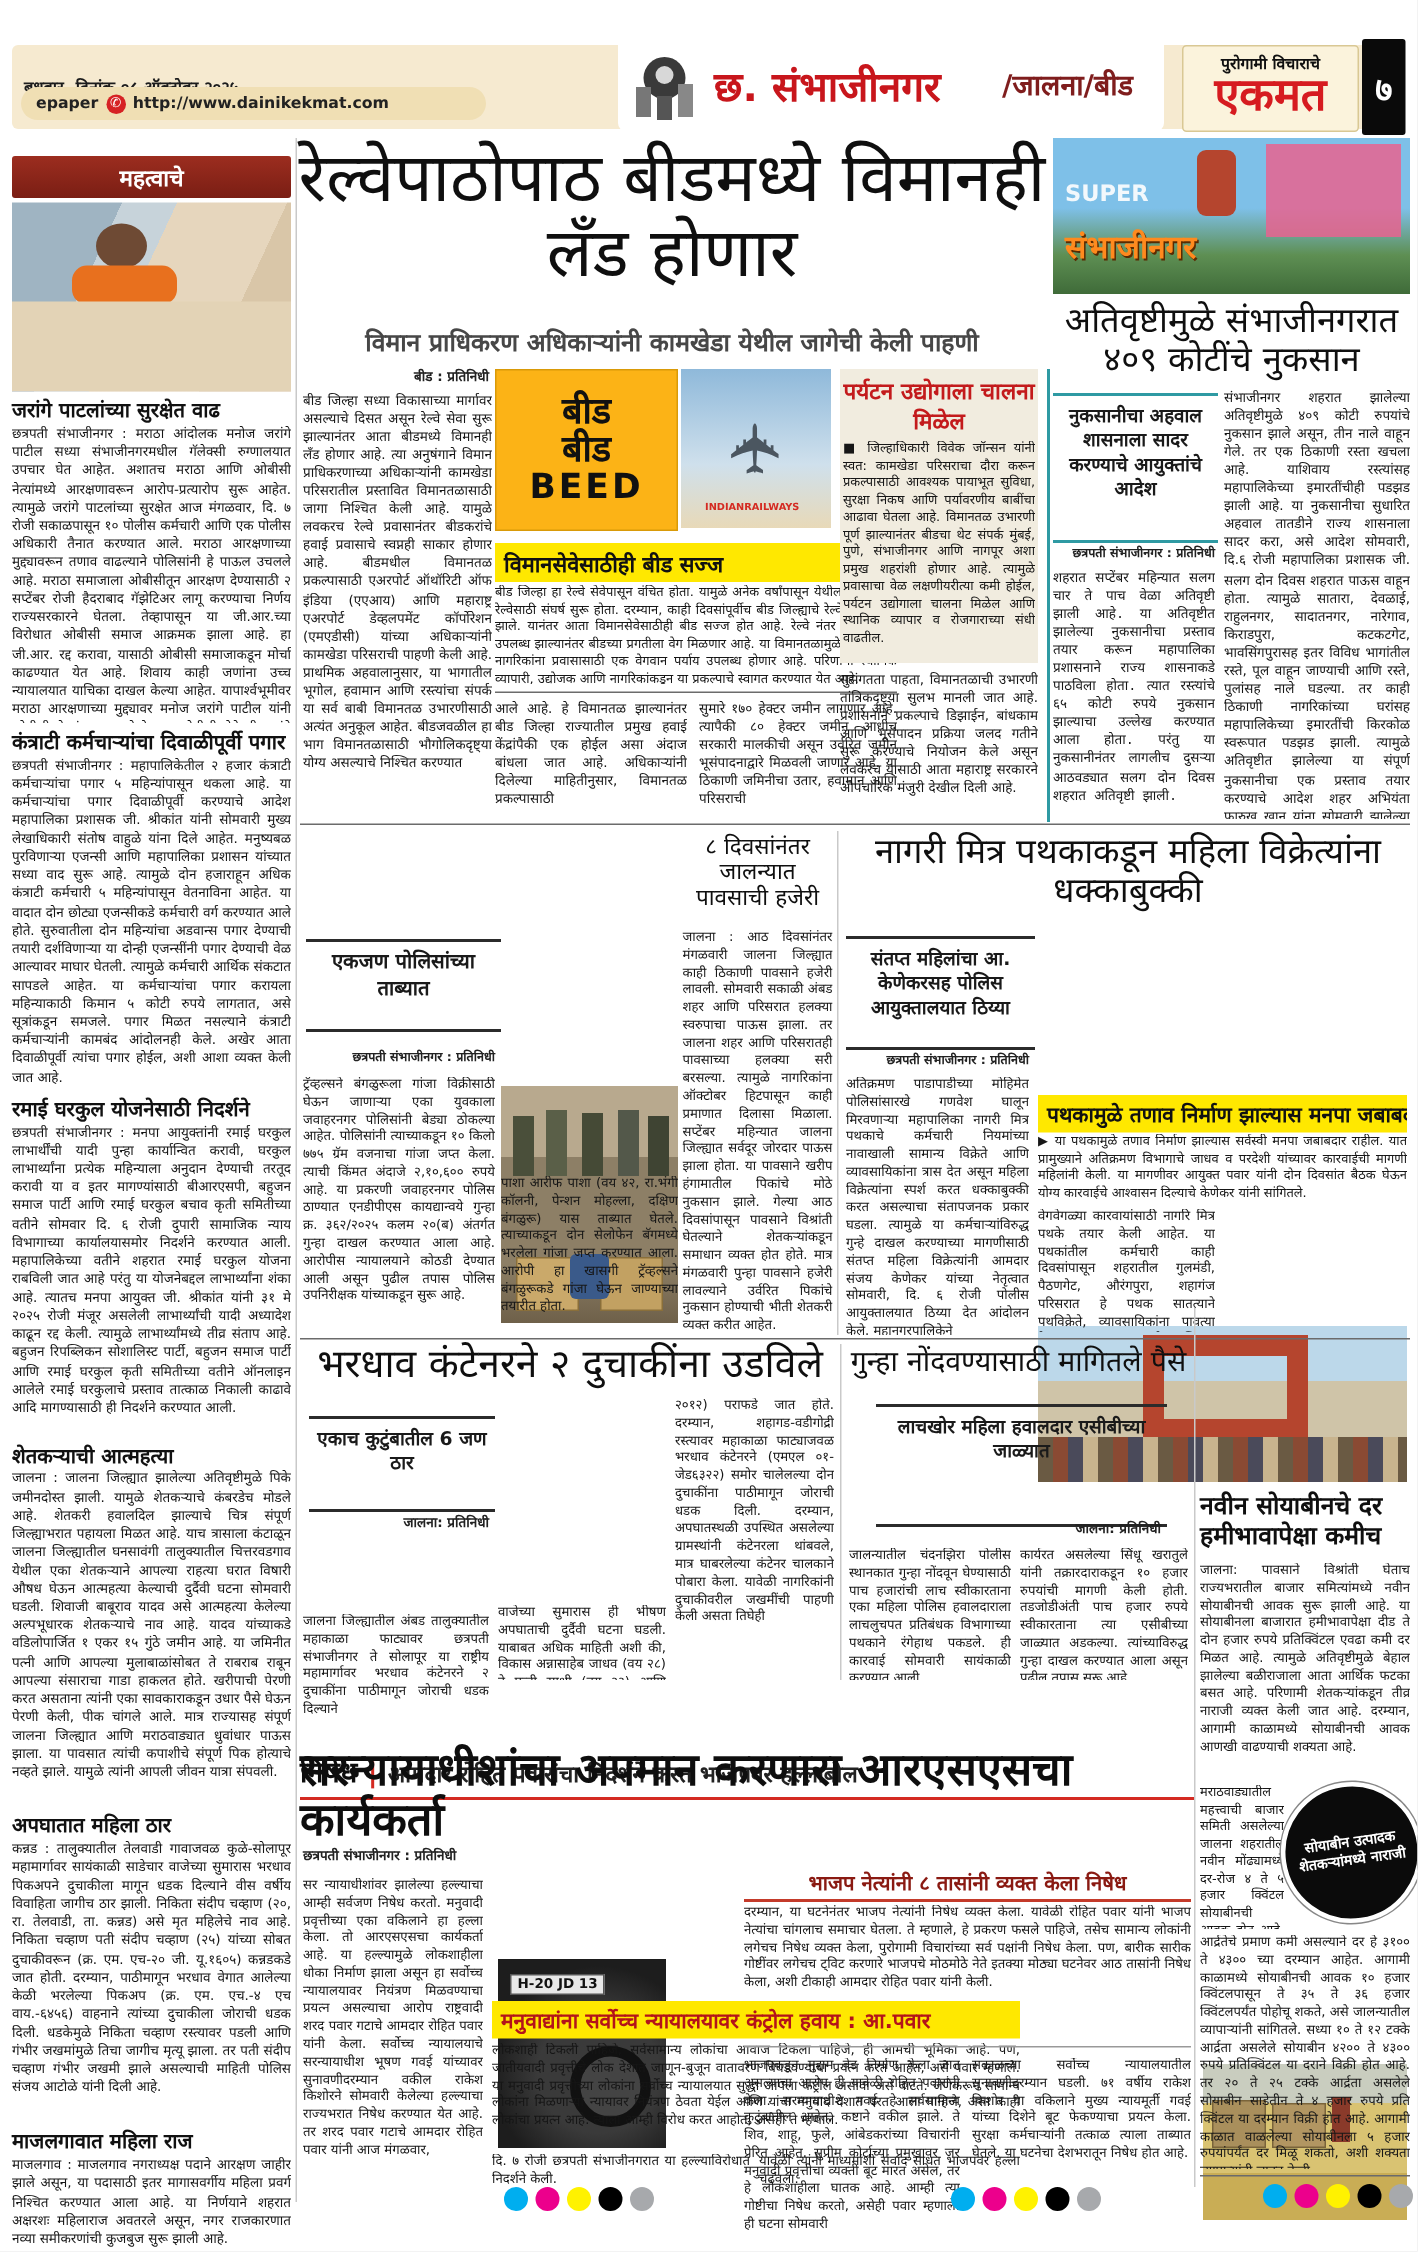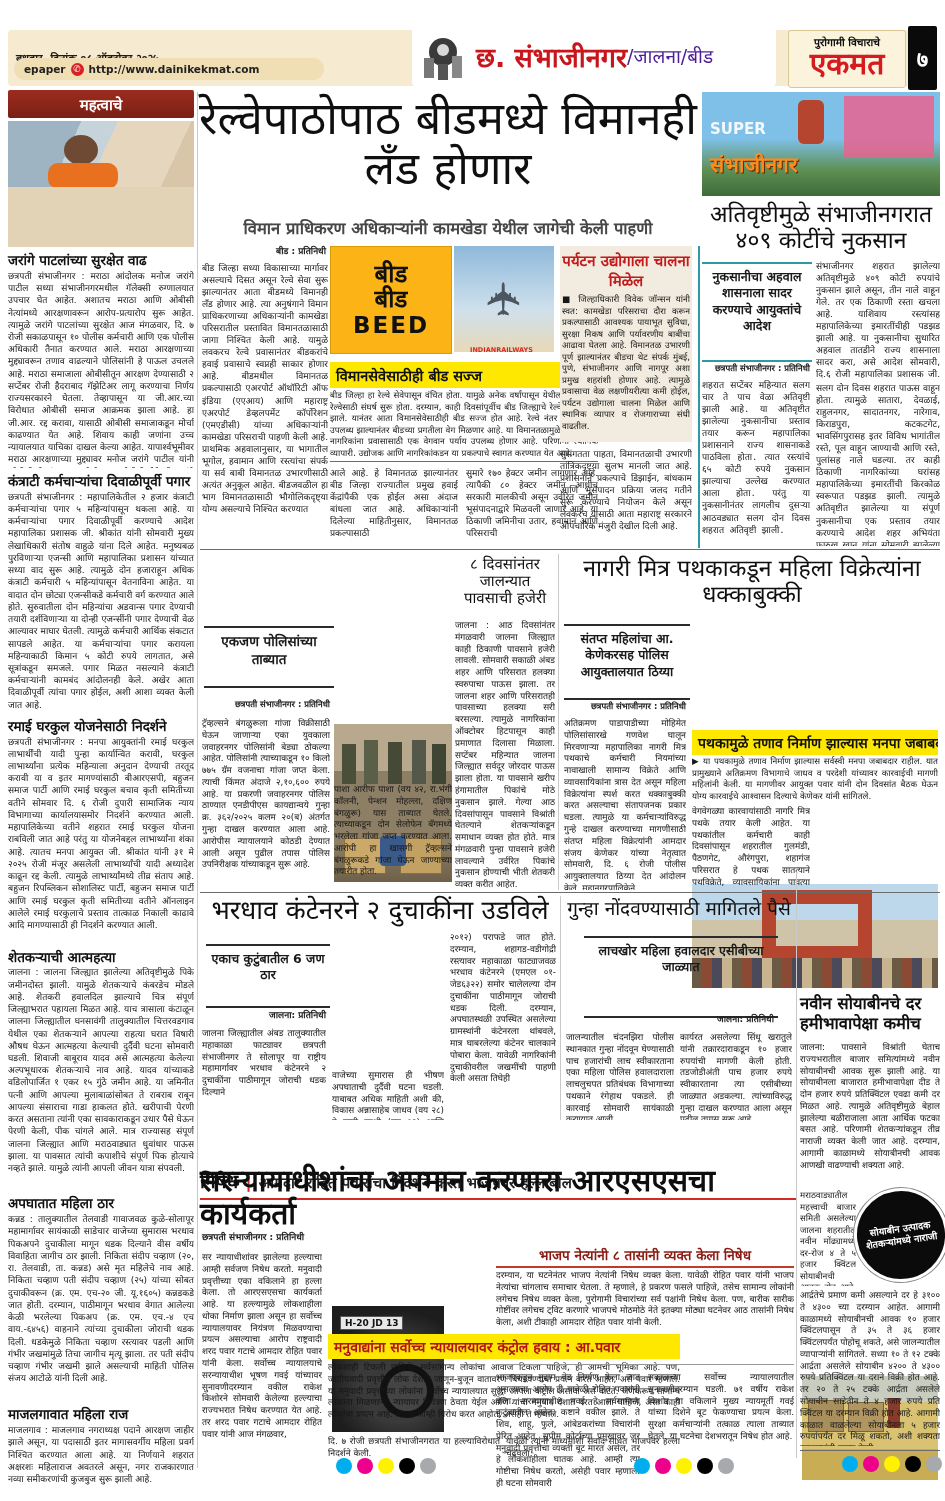--- a/index.html
+++ b/index.html
@@ -20,28 +20,28 @@
   .dots .c{background:#00aeef}.dots .m{background:#ec008c}.dots .y{background:#fff200}
   .dots .k{background:#000000}.dots .g{background:#a7a9ac}
   
   .m-band{background:#f6ead0;border-radius:4px;}
   .m-date{font-size:11px;font-weight:700;color:#1c1c1c;}
   .m-pill{background:#f0dfb4;border-radius:12px;font-size:10.5px;font-weight:700;color:#222;
           display:flex;align-items:center;padding:0 10px;}
   .m-pill .ph{display:inline-block;width:13px;height:13px;border-radius:50%;background:#d62224;
           color:#fff;font-size:9px;line-height:13px;text-align:center;margin:0 5px;}
   .m-title-red{color:#c8161c;font-weight:900;font-size:27px;}
-  .m-title-blk{color:#4c1d95;font-weight:400;font-size:19px;}
+  .m-title-blk{color:#7f1d1d;font-weight:700;font-size:19px;margin-left:41px;}
   .m-brandbox{background:#fbf3dc;border:1px solid #d9c globalization;border:1px solid #d9c894;text-align:center;border-radius:3px;}
   .m-tag{font-size:10.5px;font-weight:800;color:#101010;padding-top:4px;}
   .m-brand{font-size:30px;font-weight:900;color:#d61b20;line-height:1.0;}
   .m-pageno{background:#0a0a0a;color:#fff;font-size:22px;font-weight:800;
             display:flex;align-items:center;justify-content:center;border-radius:2px;}
   
-  #sidebar{left:8px;top:90px;width:186px;height:1378px;}
+  #sidebar{left:8px;top:104px;width:186px;height:1378px;}
   .sb-title{background:linear-gradient(#9c2d1f,#7a1e14);color:#fff;font-weight:800;font-size:15px;
             text-align:center;padding:4px 0;border-radius:2px;}
   .sb-h{font-size:13.5px;font-weight:800;color:#111;margin:6px 0 2px 0;line-height:1.1;}
   .sb-b{text-align:justify;font-size:9px;line-height:1.36;color:#161616;overflow:hidden;}
   
   .ycap{background:#ffe800;font-weight:800;font-size:14.5px;color:#111;padding:3px 6px;overflow:hidden;white-space:nowrap;}
   .quotecap{background:#ffe800;font-weight:800;font-size:14px;color:#b3131a;padding:3px 6px;overflow:hidden;white-space:nowrap;}
   .redhead{color:#c31a1c;font-weight:800;text-align:center;}
   .kicker{border-bottom:2.5px solid #d42a22;display:flex;align-items:baseline;margin-top:40px;}
   .kicker .kl{font-size:19px;font-weight:900;color:#0d0d0d;}
@@ -124,21 +124,21 @@
   <div class="abs photo" style="left:330px;top:246px;width:120px;height:106px;background:#fcb316;border:1px solid #d99a08;
        display:flex;flex-direction:column;align-items:center;justify-content:center;">
     <div style="font-size:24px;font-weight:900;color:#111;line-height:1.05;">बीड</div>
     <div style="font-size:24px;font-weight:900;color:#111;line-height:1.05;">बीड</div>
     <div style="font-size:23px;font-weight:900;color:#111;letter-spacing:2px;">BEED</div>
   </div>
   <div class="abs photo" style="left:454px;top:246px;width:100px;height:106px;background:linear-gradient(#8fb9da,#cfe0ec 60%,#e8d9b8);
        display:flex;align-items:center;justify-content:center;">
     <span style="font-size:46px;color:#4b5660;transform:rotate(-90deg);">✈</span>
   </div>
-  <div class="abs" style="left:470px;top:346px;width:120px;font-size:6.5px;color:#d42a22;font-weight:700;">INDIANRAILWAYS</div>
+  <div class="abs" style="left:470px;top:334px;width:120px;font-size:6.5px;color:#d42a22;font-weight:700;">INDIANRAILWAYS</div>
 
   <div class="abs ycap" style="left:330px;top:362px;width:256px;">विमानसेवेसाठीही बीड सज्ज</div>
   <div class="abs j" style="left:330px;top:390px;width:268px;height:66px;font-size:8.6px;">बीड जिल्हा हा रेल्वे सेवेपासून वंचित होता. यामुळे अनेक वर्षांपासून येथील नागरिकांना रेल्वेसाठी संघर्ष सुरू होता. दरम्यान, काही दिवसांपूर्वीच बीड जिल्ह्याचे रेल्वेचे स्वप्न पूर्ण झाले. यानंतर आता विमानसेवेसाठीही बीड सज्ज होत आहे. रेल्वे नंतर विमान सेवा उपलब्ध झाल्यानंतर बीडच्या प्रगतीला वेग मिळणार आहे. या विमानतळामुळे जिल्ह्यातील नागरिकांना प्रवासासाठी एक वेगवान पर्याय उपलब्ध होणार आहे. परिणामी स्थानिक व्यापारी, उद्योजक आणि नागरिकांकडून या प्रकल्पाचे स्वागत करण्यात येत आहे.</div>
   <div class="abs hrule" style="left:330px;top:461px;width:268px;height:1px;"></div>
   <div class="abs j" style="left:330px;top:467px;width:128px;height:80px;">आले आहे. हे विमानतळ झाल्यानंतर बीड जिल्हा राज्यातील प्रमुख हवाई केंद्रांपैकी एक होईल असा अंदाज बांधला जात आहे. अधिकाऱ्यांनी दिलेल्या माहितीनुसार, विमानतळ प्रकल्पासाठी</div>
   <div class="abs j" style="left:466px;top:467px;width:132px;height:80px;">सुमारे १७० हेक्टर जमीन लागणार आहे. त्यापैकी ८० हेक्टर जमीन आधीच सरकारी मालकीची असून उर्वरित जमीन भूसंपादनाद्वारे मिळवली जाणार आहे. या ठिकाणी जमिनीचा उतार, हवामान आणि परिसराची</div>
 
   <div class="abs" style="left:560px;top:246px;width:132px;height:196px;background:#f1ecdf;padding:0 2px;box-sizing:border-box;">
     <div class="redhead" style="font-size:15px;padding:4px 0;">पर्यटन उद्योगाला चालना मिळेल</div>
     <div class="j" style="font-size:8.6px;height:158px;">■ जिल्हाधिकारी विवेक जॉन्सन यांनी स्वत: कामखेडा परिसराचा दौरा करून प्रकल्पासाठी आवश्यक पायाभूत सुविधा, सुरक्षा निकष आणि पर्यावरणीय बाबींचा आढावा घेतला आहे. विमानतळ उभारणी पूर्ण झाल्यानंतर बीडचा थेट संपर्क मुंबई, पुणे, संभाजीनगर आणि नागपूर अशा प्रमुख शहरांशी होणार आहे. त्यामुळे प्रवासाचा वेळ लक्षणीयरीत्या कमी होईल, पर्यटन उद्योगाला चालना मिळेल आणि स्थानिक व्यापार व रोजगाराच्या संधी वाढतील.</div>
@@ -194,21 +194,21 @@
   </div>
   <div class="abs ycap" style="left:692px;top:730px;width:234px;font-size:14px;">पथकामुळे तणाव निर्माण झाल्यास मनपा जबाबदार</div>
   <div class="abs j" style="left:692px;top:756px;width:246px;height:46px;font-size:8.6px;">▶ या पथकामुळे तणाव निर्माण झाल्यास सर्वस्वी मनपा जबाबदार राहील. यात प्रामुख्याने अतिक्रमण विभागाचे जाधव व परदेशी यांच्यावर कारवाईची मागणी महिलांनी केली. या मागणीवर आयुक्त पवार यांनी दोन दिवसांत बैठक घेऊन योग्य कारवाईचे आश्वासन दिल्याचे केणेकर यांनी सांगितले.</div>
   <div class="abs j" style="left:692px;top:806px;width:118px;height:82px;font-size:8.8px;">वेगवेगळ्या कारवायांसाठी नागरि मित्र पथके तयार केली आहेत. या पथकांतील कर्मचारी काही दिवसांपासून शहरातील गुलमंडी, पैठणगेट, औरंगपुरा, शहागंज परिसरात हे पथक सातत्याने पथविक्रेते, व्यावसायिकांना पावत्या देत दंड आकारात आहेत. शिवाय त्यांनी</div>
 
   <div class="abs hrule" style="left:200px;top:892px;width:740px;height:1px;"></div>
 
   <div class="abs hl" style="left:202px;top:896px;width:356px;height:40px;font-size:26px;">भरधाव कंटेनरने २ दुचाकींना उडविले</div>
   <div class="abs deck" style="left:206px;top:944px;width:120px;height:50px;">एकाच कुटुंबातील 6 जण ठार</div>
   <div class="abs byline" style="left:206px;top:1008px;width:120px;">जालना: प्रतिनिधी</div>
-  <div class="abs j" style="left:202px;top:1028px;width:124px;height:92px;font-size:8.8px;">जालना जिल्ह्यातील अंबड तालुक्यातील महाकाळा फाट्यावर छत्रपती संभाजीनगर ते सोलापूर या राष्ट्रीय महामार्गावर भरधाव कंटेनरने २ दुचाकींना पाठीमागून जोराची धडक दिल्याने</div>
+  <div class="abs j" style="left:202px;top:1076px;width:124px;height:92px;font-size:8.8px;">जालना जिल्ह्यातील अंबड तालुक्यातील महाकाळा फाट्यावर छत्रपती संभाजीनगर ते सोलापूर या राष्ट्रीय महामार्गावर भरधाव कंटेनरने २ दुचाकींना पाठीमागून जोराची धडक दिल्याने</div>
   <div class="abs photo" style="left:332px;top:940px;width:112px;height:126px;background:
        radial-gradient(circle at 60% 60%,#3a3a3a 0 40%,#1d1d1d 70%),#222;position:relative;">
     <span style="position:absolute;left:8px;top:10px;background:#e8e8e8;color:#111;font-size:9px;font-weight:800;padding:1px 4px;border:1px solid #555;">H-20 JD 13</span>
     <span style="position:absolute;right:10px;bottom:14px;width:40px;height:40px;border-radius:50%;border:7px solid #111;background:#444;"></span>
   </div>
   <div class="abs j" style="left:332px;top:1070px;width:112px;height:50px;font-size:8.8px;">वाजेच्या सुमारास ही भीषण अपघाताची दुर्दैवी घटना घडली. याबाबत अधिक माहिती अशी की, विकास अन्नासाहेब जाधव (वय २८) हे पत्नी साक्षी (वय २३) आणि मुलगा अथर्व (वय</div>
   <div class="abs j" style="left:450px;top:932px;width:106px;height:188px;font-size:8.8px;">२०१२) पराफडे जात होते. दरम्यान, शहागड-वडीगोद्री रस्त्यावर महाकाळा फाट्याजवळ भरधाव कंटेनरने (एमएल ०१-जेड६३२२) समोर चालेलल्या दोन दुचाकींना पाठीमागून जोराची धडक दिली. दरम्यान, अपघातस्थळी उपस्थित असलेल्या ग्रामस्थांनी कंटेनरला थांबवले, मात्र घाबरलेल्या कंटेनर चालकाने पोबारा केला. यावेळी नागरिकांनी दुचाकीवरील जखमींची पाहणी केली असता तिघेही</div>
 
   <div class="abs vline" style="left:560px;top:896px;width:1px;height:224px;"></div>
   <div class="abs hl" style="left:566px;top:898px;width:226px;height:30px;font-size:19px;">गुन्हा नोंदवण्यासाठी मागितले पैसे</div>

